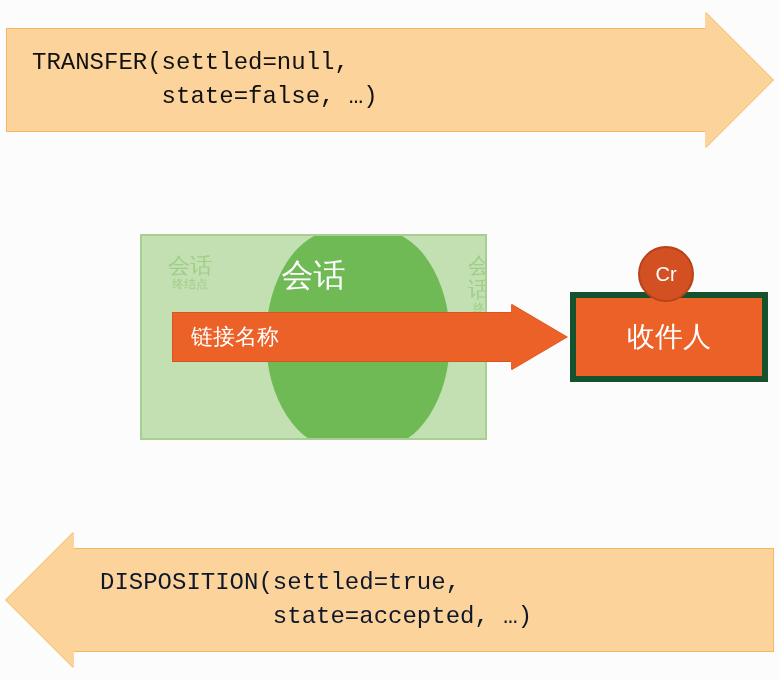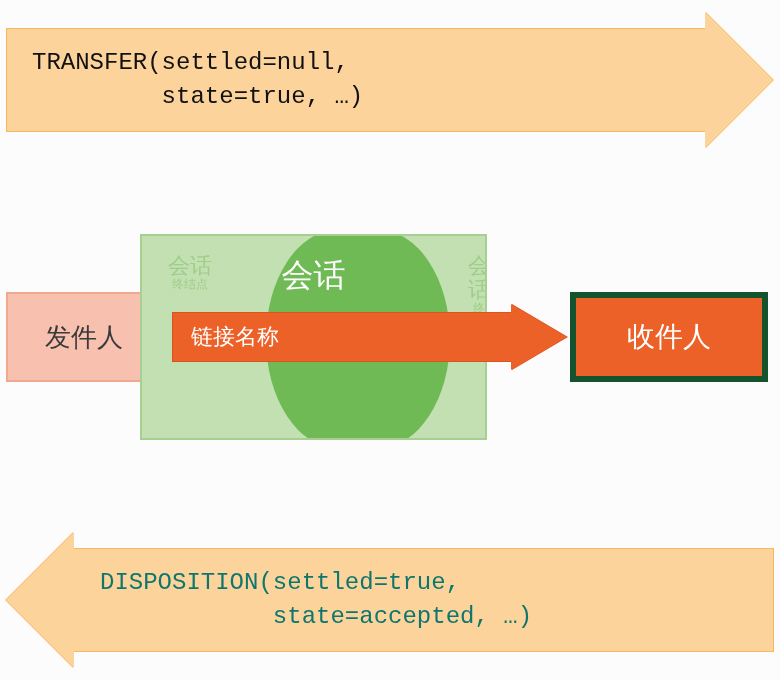--- a/index.html
+++ b/index.html
@@ -84,21 +84,21 @@
     border-top: 68px solid transparent;
     border-bottom: 68px solid transparent;
     border-right: 68px solid #fcd49b;
     filter: drop-shadow(-1px 0 0 #f4b960);
   }
   .bot-arrow-text {
     position: absolute;
     left: 94px;
     top: 34px;
     font-size: 24px;
-    color: #0f766e;
+    color: #0f172a;
     line-height: 1.4;
     white-space: pre;
   }
 
   
   .sender-box {
     position: absolute;
     left: 6px;
     top: 292px;
     width: 156px;
@@ -226,26 +226,23 @@
 </style>
 </head>
 <body>
 
 <div class="canvas">
 
   <div class="top-arrow">
     <div class="top-arrow-shaft"></div>
     <div class="top-arrow-head"></div>
     <div class="top-arrow-text"><span>TRANSFER(settled=null,</span>
-<span>         state=true, …)</span></div>
-  </div>
-
-  <div class="sender-box">
-    <span>发件人</span>
-  </div>
+<span>         state=false, …)</span></div>
+  </div>
+
 
   <div class="session-wrap">
     <div class="session-center"></div>
     <div class="session-label left">
       <span>会话</span>
       <span class="line2">终结点</span>
     </div>
     <div class="session-label right">
       <span>会话</span>
       <span class="line2">终结点</span>
@@ -257,20 +254,23 @@
     <div class="link-shaft">
       <span class="link-text">链接名称</span>
     </div>
     <div class="link-head"></div>
   </div>
 
   <div class="receiver-box">
     <span>收件人</span>
   </div>
 
+  <div class="cr-badge">
+    <span>Cr</span>
+  </div>
 
   <div class="bot-arrow">
     <div class="bot-arrow-shaft"></div>
     <div class="bot-arrow-head"></div>
     <div class="bot-arrow-text"><span>DISPOSITION(settled=true,</span>
 <span>            state=accepted, …)</span></div>
   </div>
 
 </div>
 

